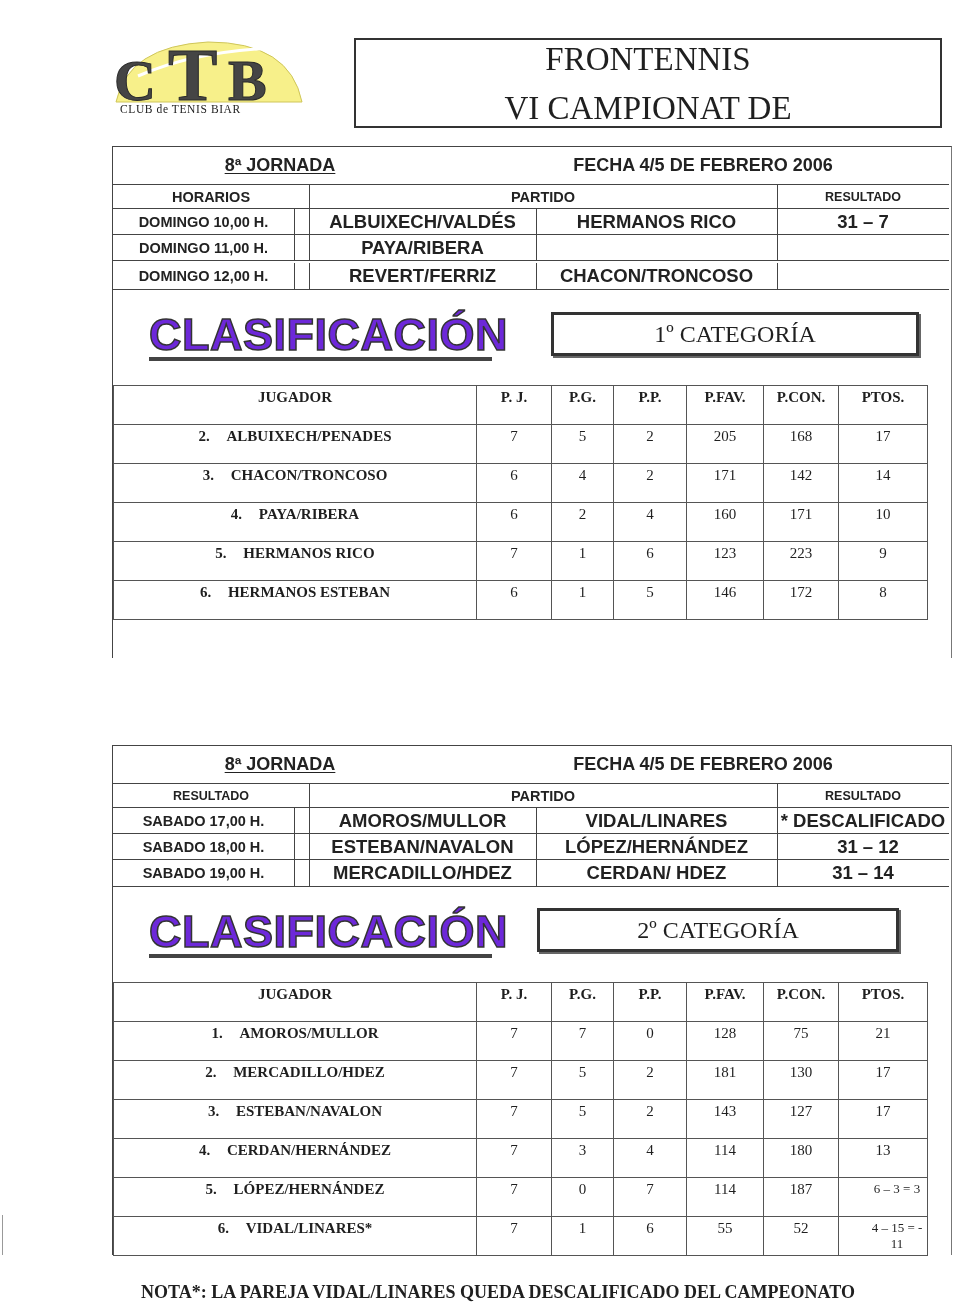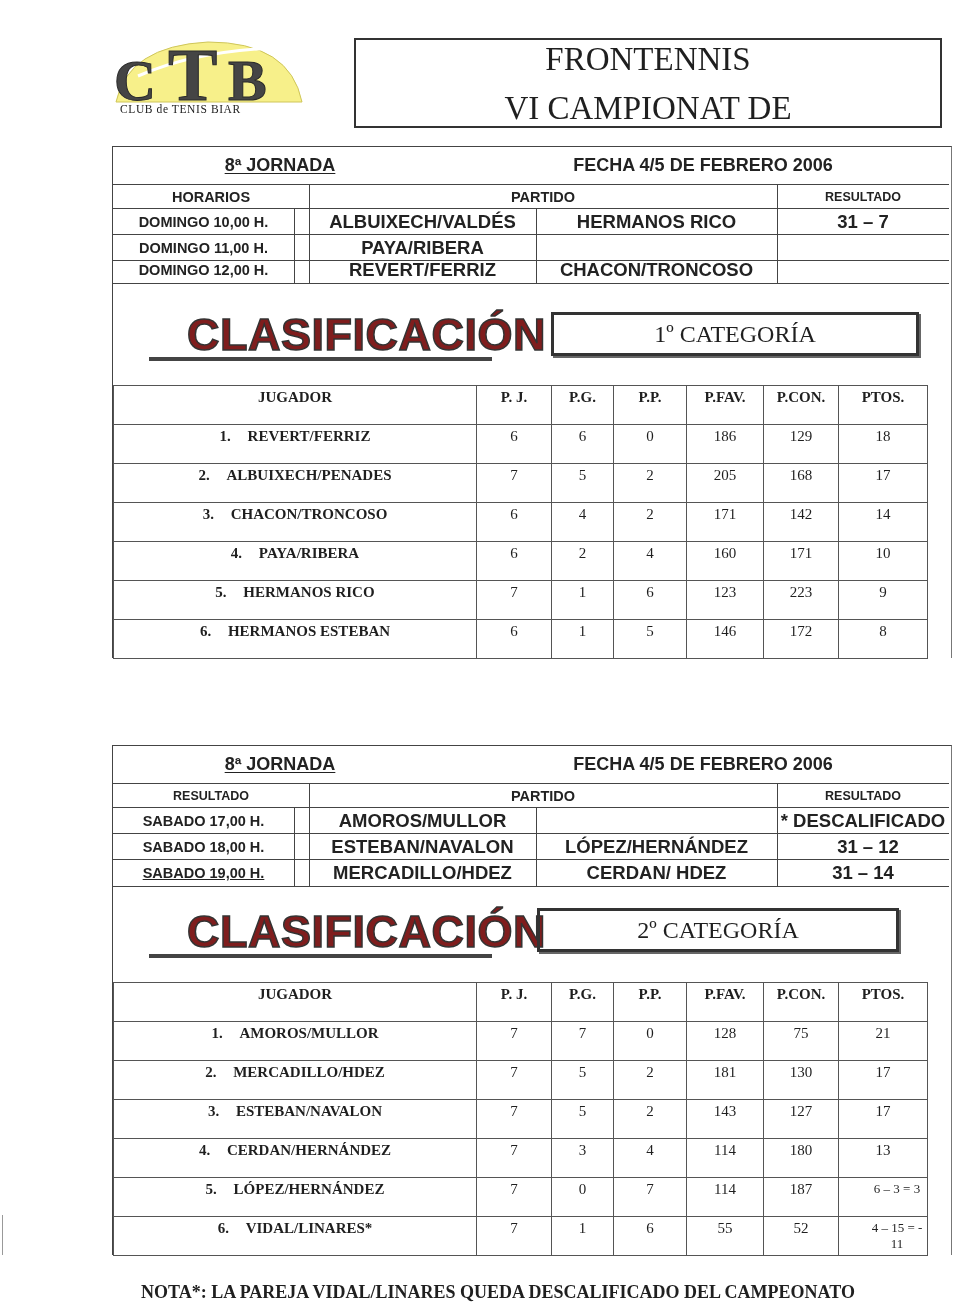--- a/index.html
+++ b/index.html
@@ -32,21 +32,21 @@
   .jornada { font-size: 18px; text-decoration: underline; text-underline-offset: 2px; }
   .fecha { font-size: 18px; }
   .hdr { font-size: 14.5px; }
   .hdr-small { font-size: 12.5px; }
   .slot { font-size: 14.5px; }
   .team { font-size: 18.5px; }
   .score { font-size: 18.5px; }
 
   
   .clasif { position: absolute; left: 36px; font-family: "Liberation Sans", sans-serif; font-weight: bold;
-    font-size: 45px; color: #7f1d1d; letter-spacing: 0.5px; -webkit-text-stroke: 1.5px #333; line-height: 50px; margin-left: 38px; }
+    font-size: 45px; color: #6d28d9; letter-spacing: 0.5px; -webkit-text-stroke: 1.5px #333; line-height: 50px; }
   .clasif-underline { position: absolute; left: 36px; width: 343px; height: 4px; background: #444; }
   .cat-box { position: absolute; border: 3px solid #333; box-shadow: 2px 2px 0 #666;
     display: flex; align-items: center; justify-content: center;
     font-family: "Liberation Serif", serif; font-size: 24px; color: #1f1f1f; }
 
   
   table.stand { position: absolute; left: 0; border-collapse: collapse; width: 814px; table-layout: fixed; }
   table.stand td, table.stand th { border: 1.2px solid #555; font-family: "Liberation Serif", serif;
     font-size: 15px; color: #1f1f1f; text-align: center; vertical-align: top; padding-top: 3px; height: 39px; }
   table.stand th { font-weight: bold; font-size: 15px; }
@@ -102,21 +102,21 @@
     </div>
     <div class="row" style="top:88px;height:26px;">
       <div class="cell slot" style="left:0;width:181px;">DOMINGO 11,00 H.</div>
       <div class="vline" style="left:181px;"></div>
       <div class="vline" style="left:196px;"></div>
       <div class="cell team" style="left:196px;width:227px;">PAYA/RIBERA</div>
       <div class="vline" style="left:423px;"></div>
       <div class="vline" style="left:664px;"></div>
       <div class="cell score" style="left:664px;width:172px;"></div>
     </div>
-    <div class="row" style="top:110px;height:27px;">
+    <div class="row" style="top:116px;height:27px;">
       <div class="cell slot" style="left:0;width:181px;">DOMINGO 12,00 H.</div>
       <div class="vline" style="left:181px;"></div>
       <div class="vline" style="left:196px;"></div>
       <div class="cell team" style="left:196px;width:227px;">REVERT/FERRIZ</div>
       <div class="vline" style="left:423px;"></div>
       <div class="cell team" style="left:423px;width:241px;">CHACON/TRONCOSO</div>
       <div class="vline" style="left:664px;"></div>
       <div class="cell score" style="left:664px;width:172px;"></div>
     </div>
   </div>
@@ -139,29 +139,20 @@
         <tr>
       <th>JUGADOR</th>
       <th>P. J.</th>
       <th>P.G.</th>
       <th>P.P.</th>
       <th>P.FAV.</th>
       <th>P.CON.</th>
       <th>PTOS.</th>
     </tr>
     <tr>
-      <td class="player"><span class="num">1.</span><span>REVERT/FERRIZ</span></td>
-      <td>6</td>
-      <td>6</td>
-      <td>0</td>
-      <td>186</td>
-      <td>129</td>
-      <td>18</td>
-    </tr>
-    <tr>
       <td class="player"><span class="num">2.</span><span>ALBUIXECH/PENADES</span></td>
       <td>7</td>
       <td>5</td>
       <td>2</td>
       <td>205</td>
       <td>168</td>
       <td>17</td>
     </tr>
     <tr>
       <td class="player"><span class="num">3.</span><span>CHACON/TRONCOSO</span></td>
@@ -215,35 +206,36 @@
       <div class="cell hdr" style="left:196px;width:468px;">PARTIDO</div>
       <div class="vline" style="left:664px;"></div>
       <div class="cell hdr-small" style="left:664px;width:172px;">RESULTADO</div>
     </div>
     <div class="row" style="top:62px;height:26px;">
       <div class="cell slot" style="left:0;width:181px;">SABADO 17,00 H.</div>
       <div class="vline" style="left:181px;"></div>
       <div class="vline" style="left:196px;"></div>
       <div class="cell team" style="left:196px;width:227px;">AMOROS/MULLOR</div>
       <div class="vline" style="left:423px;"></div>
+      <div class="cell team" style="left:423px;width:241px;">VIDAL/LINARES</div>
       <div class="vline" style="left:664px;"></div>
       <div class="cell score" style="left:664px;width:172px;">* DESCALIFICADO</div>
     </div>
     <div class="row" style="top:88px;height:26px;">
       <div class="cell slot" style="left:0;width:181px;">SABADO 18,00 H.</div>
       <div class="vline" style="left:181px;"></div>
       <div class="vline" style="left:196px;"></div>
       <div class="cell team" style="left:196px;width:227px;">ESTEBAN/NAVALON</div>
       <div class="vline" style="left:423px;"></div>
       <div class="cell team" style="left:423px;width:241px;">LÓPEZ/HERNÁNDEZ</div>
       <div class="vline" style="left:664px;"></div>
       <div class="cell score" style="left:669px;width:172px;">31 – 12</div>
     </div>
     <div class="row" style="top:114px;height:27px;">
-      <div class="cell slot" style="left:0;width:181px;text-decoration:underline;">SABADO 19,00 H.</div>
+      <div class="cell slot" style="left:0;width:181px;">SABADO 19,00 H.</div>
       <div class="vline" style="left:181px;"></div>
       <div class="vline" style="left:196px;"></div>
       <div class="cell team" style="left:196px;width:227px;">MERCADILLO/HDEZ</div>
       <div class="vline" style="left:423px;"></div>
       <div class="cell team" style="left:423px;width:241px;">CERDAN/ HDEZ</div>
       <div class="vline" style="left:664px;"></div>
       <div class="cell score" style="left:664px;width:172px;">31 – 14</div>
     </div>
   </div>
 

